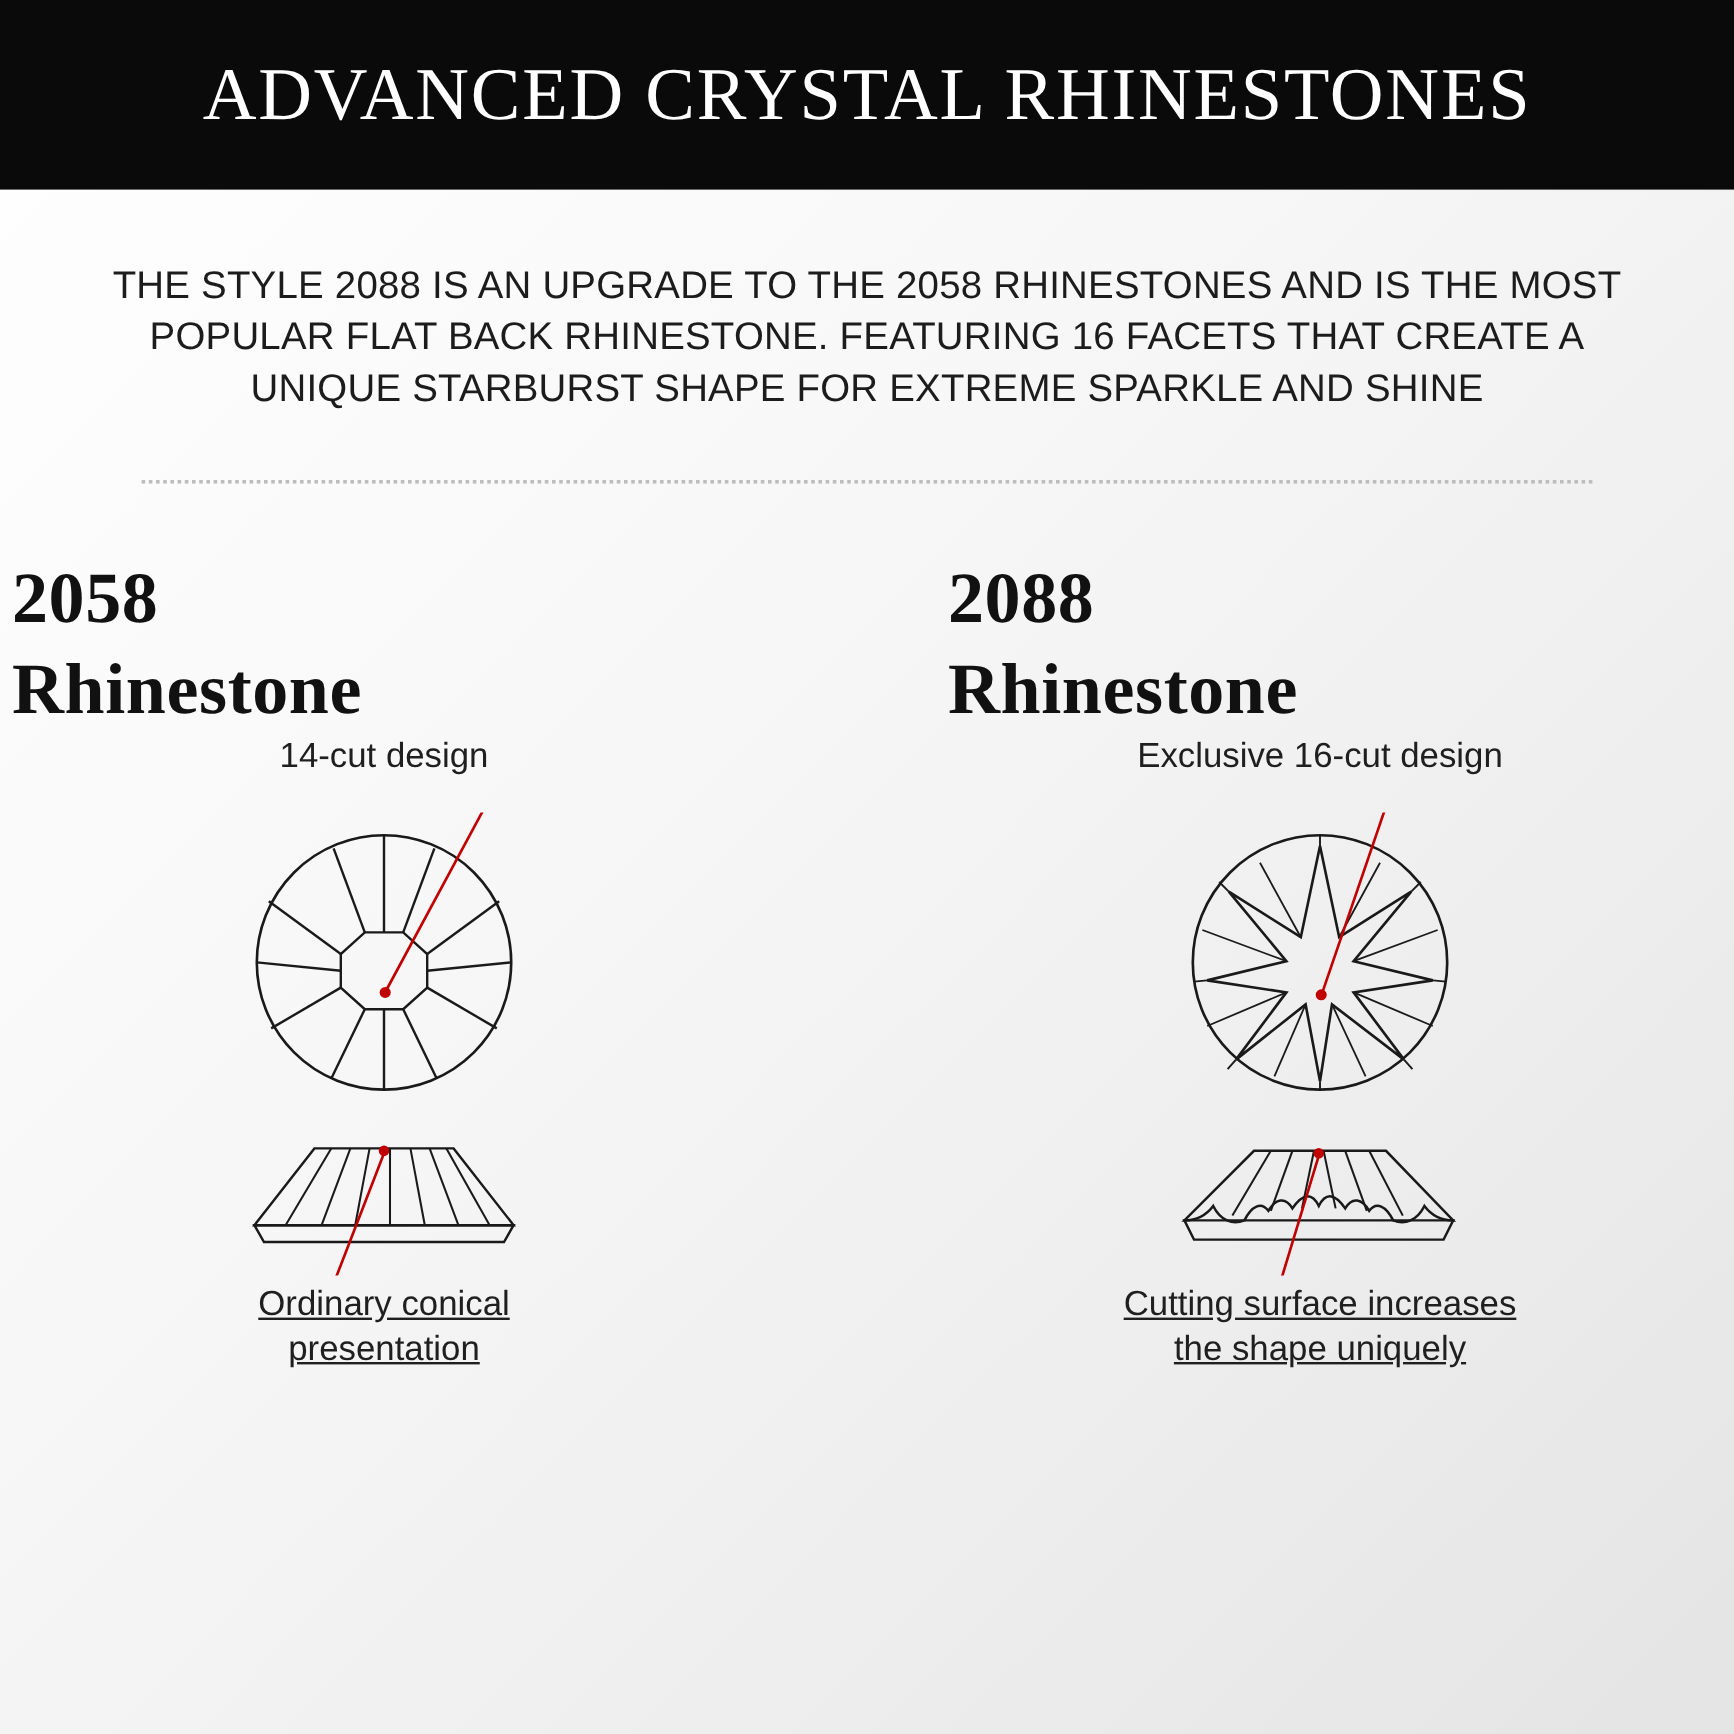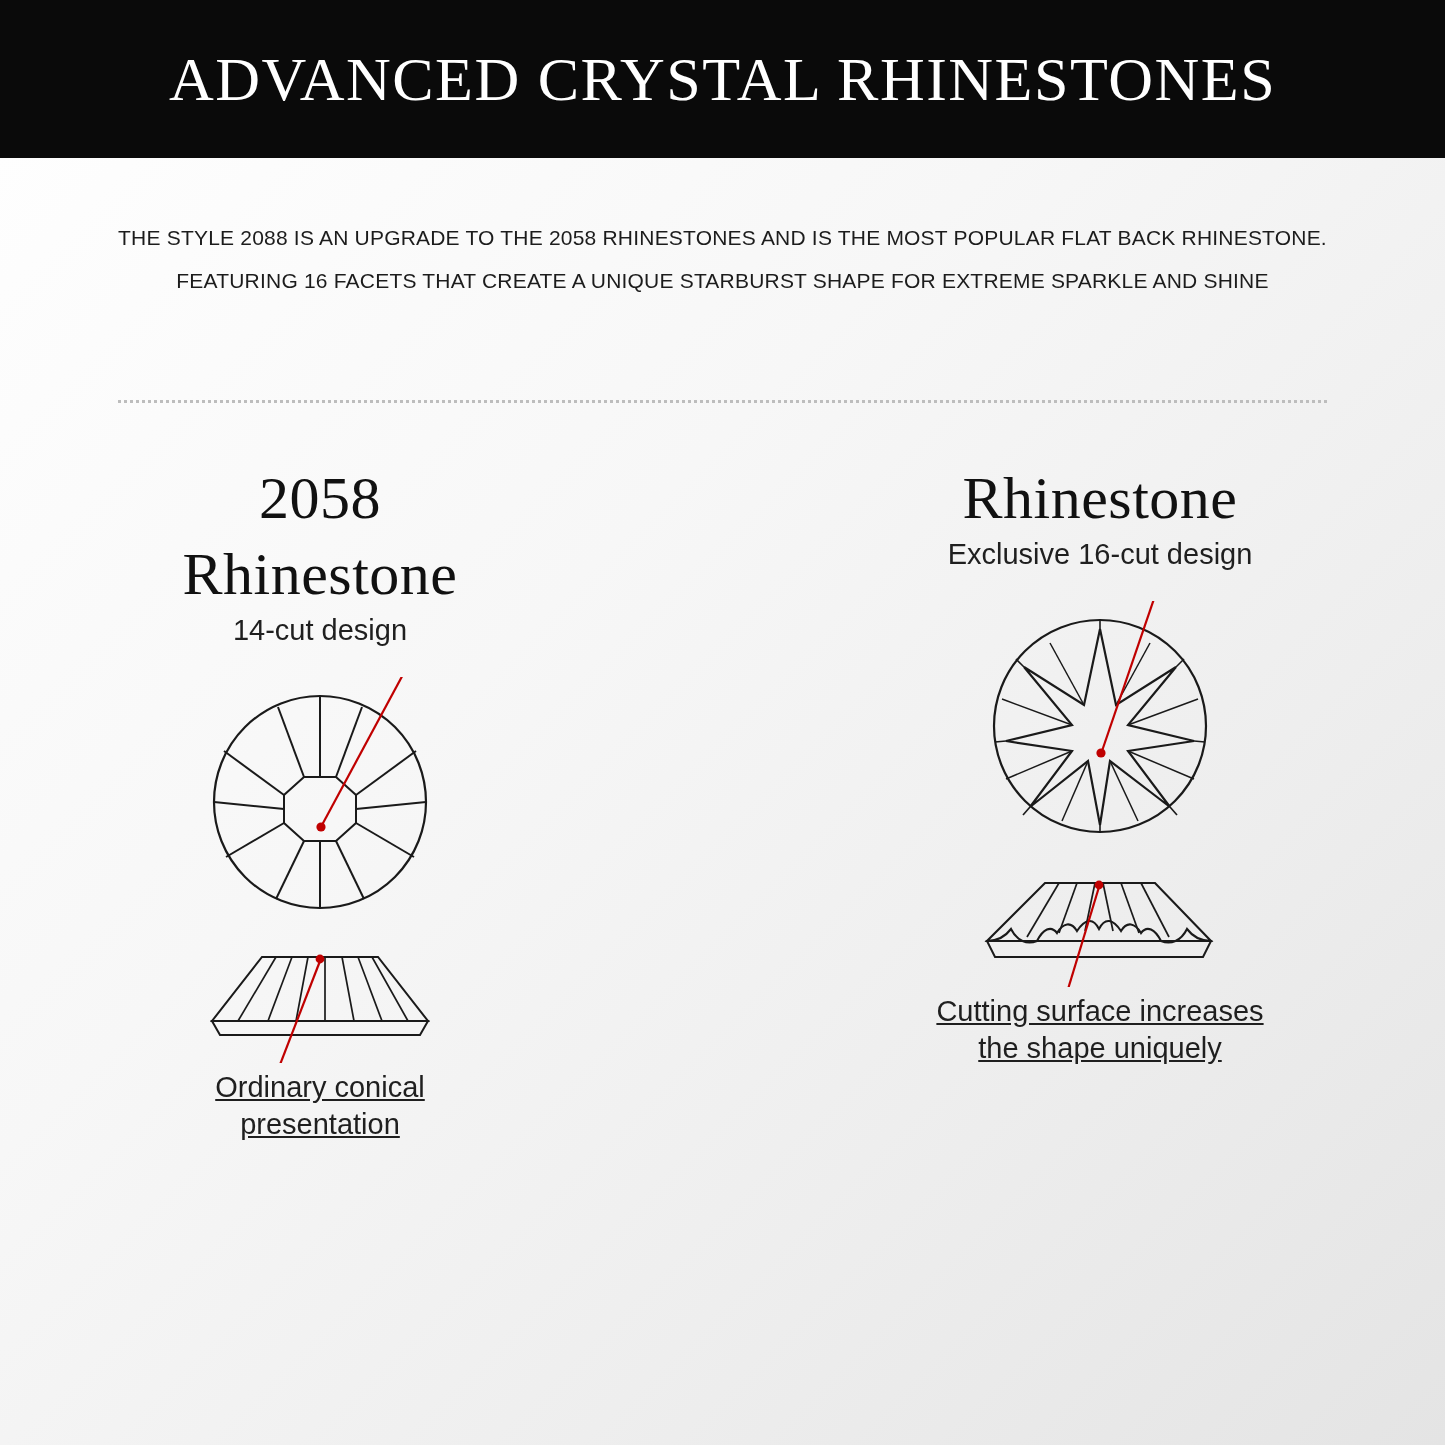--- a/index.html
+++ b/index.html
@@ -34,21 +34,21 @@
     font-weight: 400;
   }
   
   #intro {
     position: absolute;
     top: 216px;
     left: 0;
     width: 1445px;
     text-align: center;
     color: #1c1c1c;
-    font-size: 21px;
+    font-size: 32px;
     line-height: 43px;
     letter-spacing: 0.2px;
     padding: 0 68px;
   }
   
   #divider {
     position: absolute;
     top: 400px;
     left: 118px;
     width: 1209px;
@@ -59,26 +59,26 @@
   .col {
     position: absolute;
     top: 460px;
     width: 620px;
     height: 880px;
   }
   #col-left  { left: 10px; }
   #col-right { left: 790px; }
 
   .col-title {
-    text-align: center;
+    text-align: left;
     font-family: "Liberation Serif", serif;
     font-size: 60px;
     line-height: 76px;
     color: #111111;
-    font-weight: 400;
+    font-weight: 700;
     letter-spacing: 0.5px;
   }
   .col-title .num { display: block; }
   .col-title .word { display: block; }
 
   .caption {
     text-align: center;
     font-size: 29px;
     color: #1f1f1f;
     line-height: 37px;
@@ -170,20 +170,21 @@
 
     <div class="caption cap-bottom">
       <div>Ordinary conical</div>
       <div>presentation</div>
     </div>
   </div>
 
   <div class="col" id="col-right">
 
     <div class="col-title">
+      <span class="num">2088</span>
       <span class="word">Rhinestone</span>
     </div>
 
     <div class="caption cap-top">Exclusive 16-cut design</div>
 
     <div class="fig fig-top">
       <svg width="240" height="240" viewBox="0 0 240 240">
         <circle class="outline" cx="120" cy="125" r="106" stroke-width="2.2"></circle>
 
         <polygon class="outline" stroke-width="2.2" points="120,28 136,104 196,66 148,124 214,140 148,150 190,206 130,160 120,224 108,160 50,206 92,150 26,140 92,124 44,66 104,104"></polygon>

